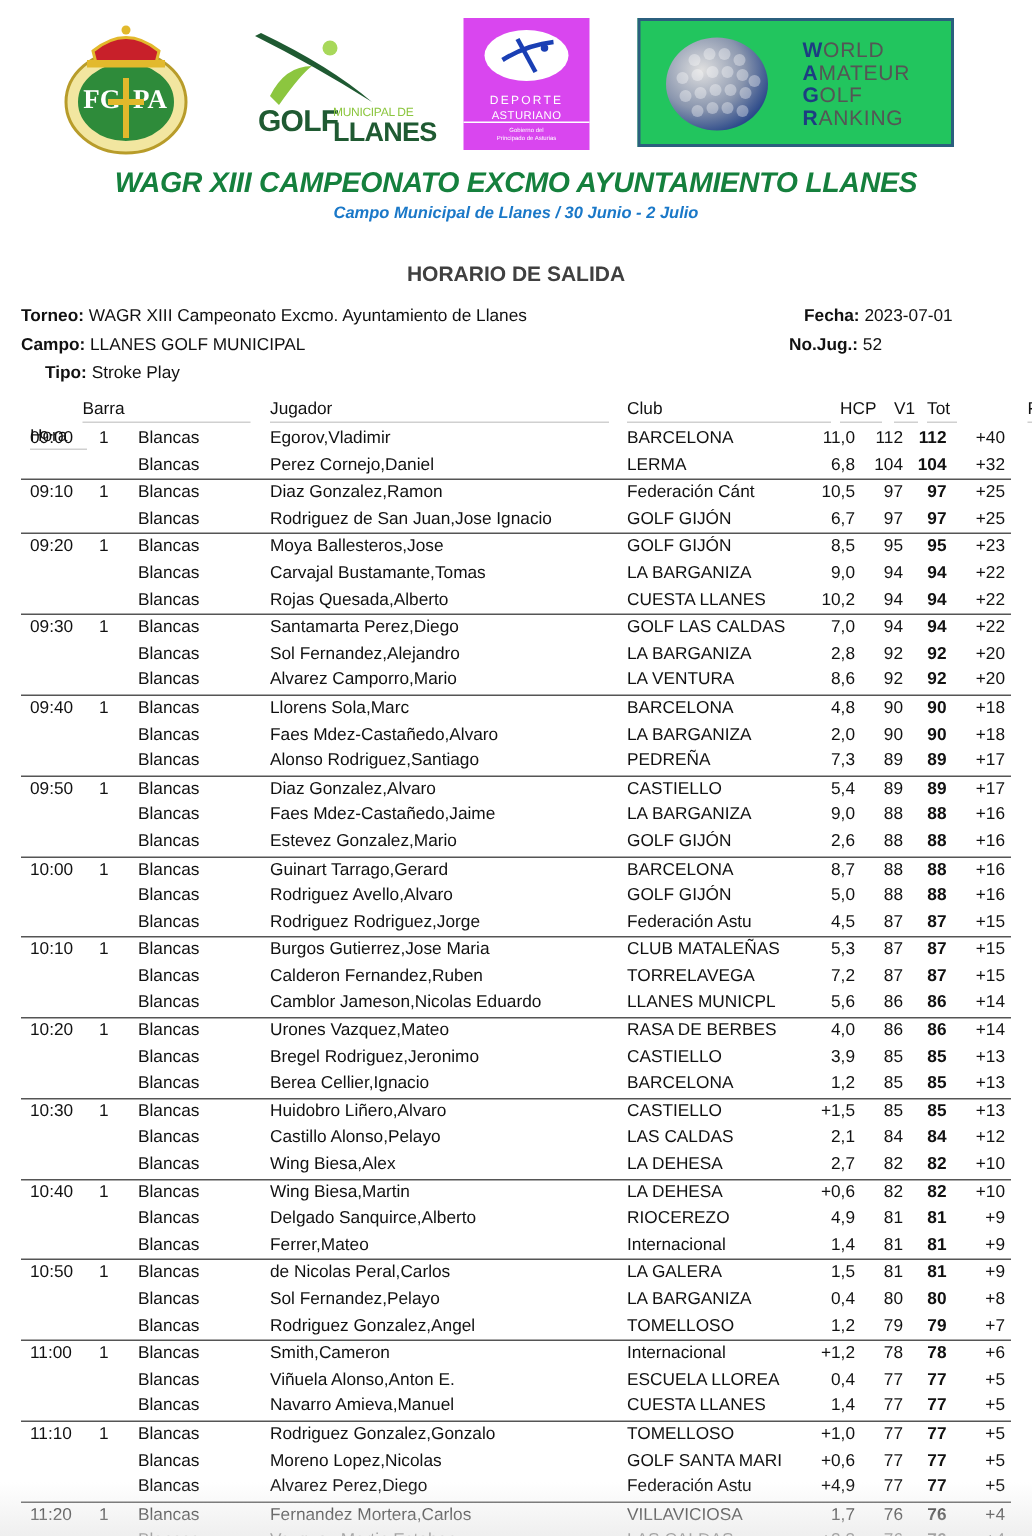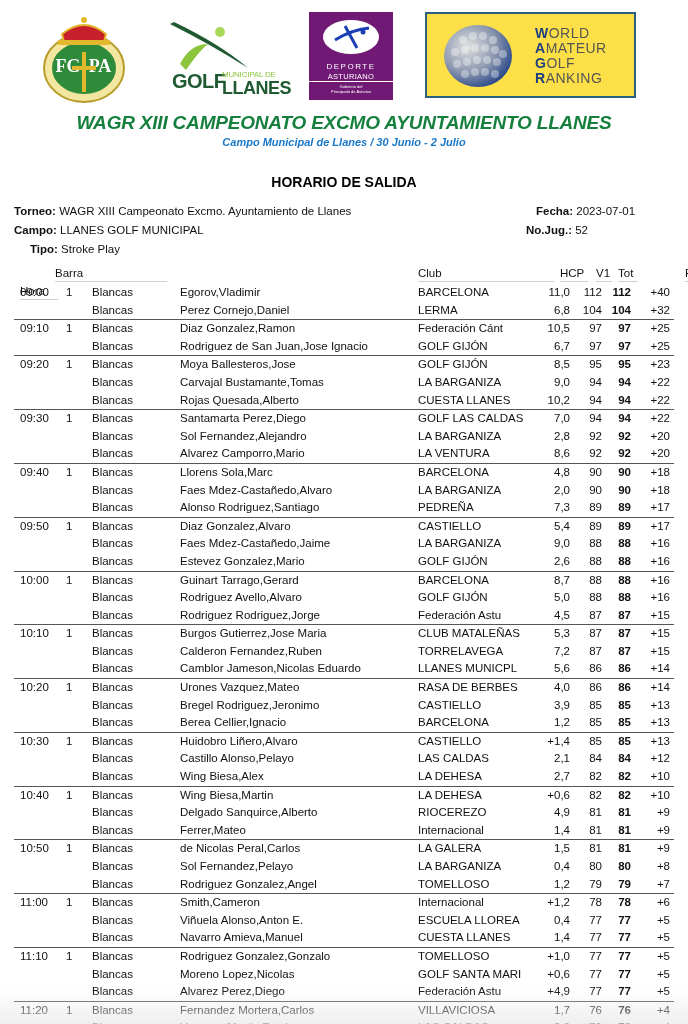--- a/index.html
+++ b/index.html
@@ -8,37 +8,37 @@
   .logos { position:absolute; top:0; left:0; width:688px; height:108px; }
   .logo { position:absolute; }
   
   .logo-fgpa { left:38px; top:12px; width:92px; height:92px; }
   
   .logo-golf { left:160px; top:14px; width:124px; height:86px; }
   .golf-word { position:absolute; left:12px; top:56px; font-weight:bold; font-size:20px; color:#1f5a32; letter-spacing:-0.5px; font-family:"Liberation Sans", sans-serif; }
   .golf-muni { position:absolute; left:62px; top:56px; font-size:8px; color:#8cc63f; letter-spacing:-0.2px; }
   .golf-llanes { position:absolute; left:62px; top:64px; font-weight:bold; font-size:18px; color:#1f5a32; letter-spacing:-0.5px; }
   
-  .logo-dep { left:309px; top:12px; width:84px; height:88px; background:#701a75; }
+  .logo-dep { left:309px; top:12px; width:84px; height:88px; background:#d946ef; }
   .dep-ellipse { position:absolute; left:14px; top:8px; width:56px; height:34px; border-radius:50%; background:#fff; }
   .dep-t1 { position:absolute; left:0; width:84px; top:50px; text-align:center; color:#fff; font-size:8px; letter-spacing:1.5px; }
   .dep-t2 { position:absolute; left:0; width:84px; top:60px; text-align:center; color:#fff; font-size:7.5px; letter-spacing:0.3px; border-bottom:1px solid #fff; }
   .dep-t3 { position:absolute; left:0; width:84px; top:72px; text-align:center; color:#fff; font-size:4px; line-height:5px; }
   
-  .logo-wagr { left:425px; top:12px; width:211px; height:86px; border:2px solid #2b5f7e; box-sizing:border-box; background:#fde047; }
+  .logo-wagr { left:425px; top:12px; width:211px; height:86px; border:2px solid #2b5f7e; box-sizing:border-box; background:#22c55e; }
   .wagr-ball { position:absolute; left:16px; top:10px; width:70px; height:64px; }
   .wagr-text { position:absolute; left:108px; top:12px; font-size:14px; line-height:15px; color:#555; letter-spacing:0.5px; }
   .wagr-text b { color:#1d3d82; font-weight:bold; }
 
   .title { position:absolute; left:0; top:112px; width:688px; text-align:center;
            color:#15803d; font-weight:bold; font-style:italic; font-size:19px; letter-spacing:-0.2px; }
   .subtitle { position:absolute; left:0; top:136px; width:688px; text-align:center;
            color:#1a78c8; font-weight:bold; font-style:italic; font-size:11px; }
   .subtitle .u { text-decoration-color:#999; }
-  .heading { position:absolute; left:0; top:174px; width:688px; text-align:center; font-weight:bold; font-size:14px; color:#000000; }
+  .heading { position:absolute; left:0; top:174px; width:688px; text-align:center; font-weight:bold; font-size:14px; color:#404040; }
 
   .meta { position:absolute; font-size:11.5px; color:#111; }
   .meta b { font-weight:bold; }
 
   .table { position:absolute; left:14px; top:266px; width:660px; }
   .hdr { position:relative; height:18px; font-size:11.5px; }
   .hdr span { position:absolute; top:1px; border-bottom:1px solid #d0d0d0; padding-bottom:2px; }
   .group { position:relative; border-bottom:1.5px solid #555; }
   .row { position:relative; height:17.6px; font-size:11.5px; }
   .row span { position:absolute; top:2px; white-space:nowrap; }
@@ -145,20 +145,21 @@
 <div class="meta" style="left:14px;top:205px;"><b>Torneo:</b> <span>WAGR XIII Campeonato Excmo. Ayuntamiento de Llanes</span></div>
 <div class="meta" style="left:14px;top:224px;"><b>Campo:</b> <span>LLANES GOLF MUNICIPAL</span></div>
 <div class="meta" style="left:30px;top:243px;"><b>Tipo:</b> <span>Stroke Play</span></div>
 <div class="meta" style="left:536px;top:205px;"><b>Fecha:</b> <span>2023-07-01</span></div>
 <div class="meta" style="left:526px;top:224px;"><b>No.Jug.:</b> <span>52</span></div>
 
 <div class="table">
   <div class="hdr">
     <span style="left:6px;width:38px;margin-top:18px;">Hora</span>
     <span style="left:41px;width:112px;">Barra</span>
+    <span style="left:166px;width:226px;">Jugador</span>
     <span style="left:404px;width:136px;">Club</span>
     <span style="left:546px;width:28px;">HCP</span>
     <span style="left:582px;width:16px;">V1</span>
     <span style="left:604px;width:20px;">Tot</span>
     <span style="left:632px;width:22px;margin-left:39px;">Par</span>
   </div>
   <div id="groups">
       <div class="group">
         <div class="row">
           <span class="c-hora">09:00</span>
@@ -420,21 +421,21 @@
           <span class="c-par">+13</span>
         </div>
       </div>
       <div class="group">
         <div class="row">
           <span class="c-hora">10:30</span>
           <span class="c-barra">1</span>
           <span class="c-tee">Blancas</span>
           <span class="c-jug">Huidobro Liñero,Alvaro</span>
           <span class="c-club">CASTIELLO</span>
-          <span class="c-hcp">+1,4</span>
+          <span class="c-hcp">+1,5</span>
           <span class="c-v1">85</span>
           <span class="c-tot">85</span>
           <span class="c-par">+13</span>
         </div>
         <div class="row">
           <span class="c-tee">Blancas</span>
           <span class="c-jug">Castillo Alonso,Pelayo</span>
           <span class="c-club">LAS CALDAS</span>
           <span class="c-hcp">2,1</span>
           <span class="c-v1">84</span>

